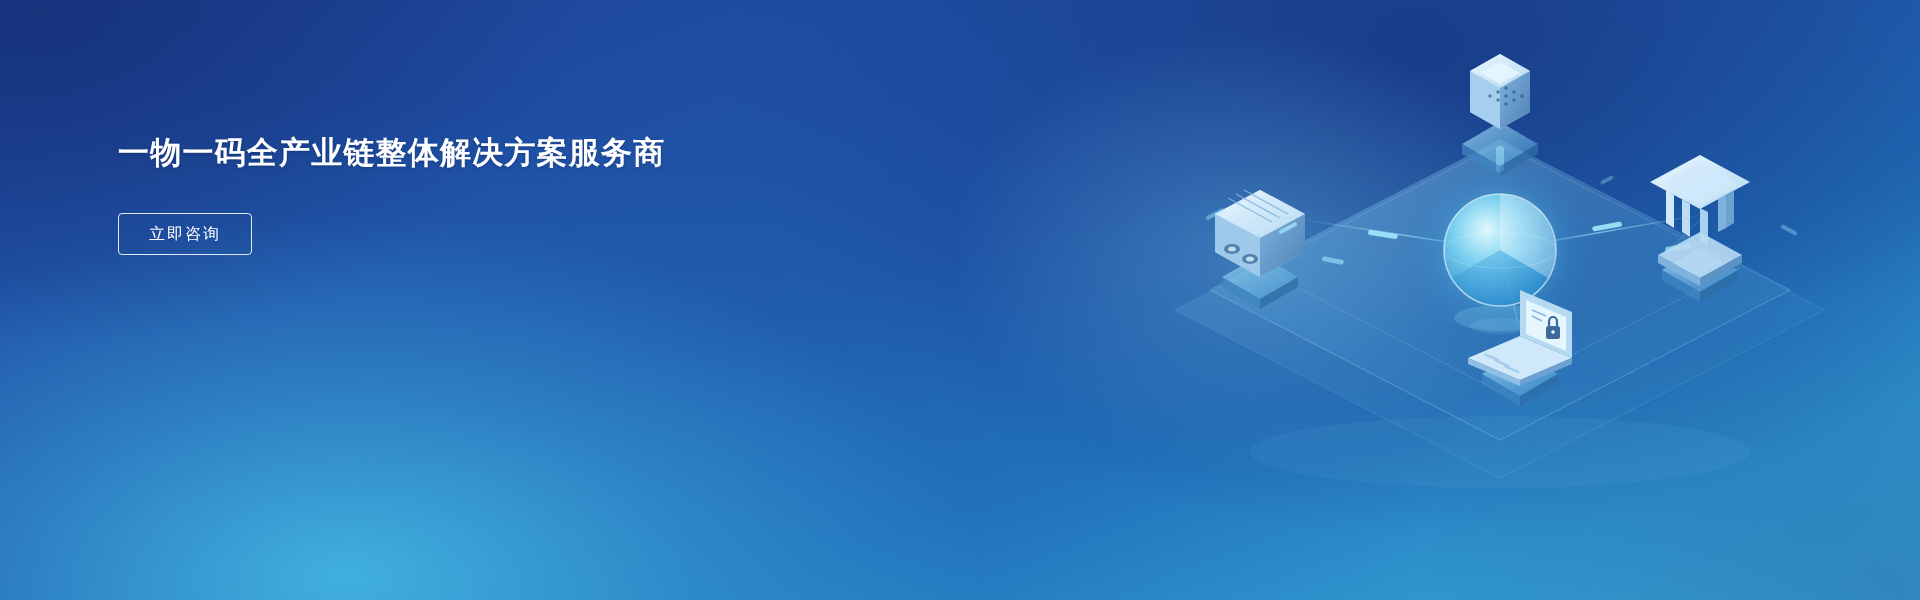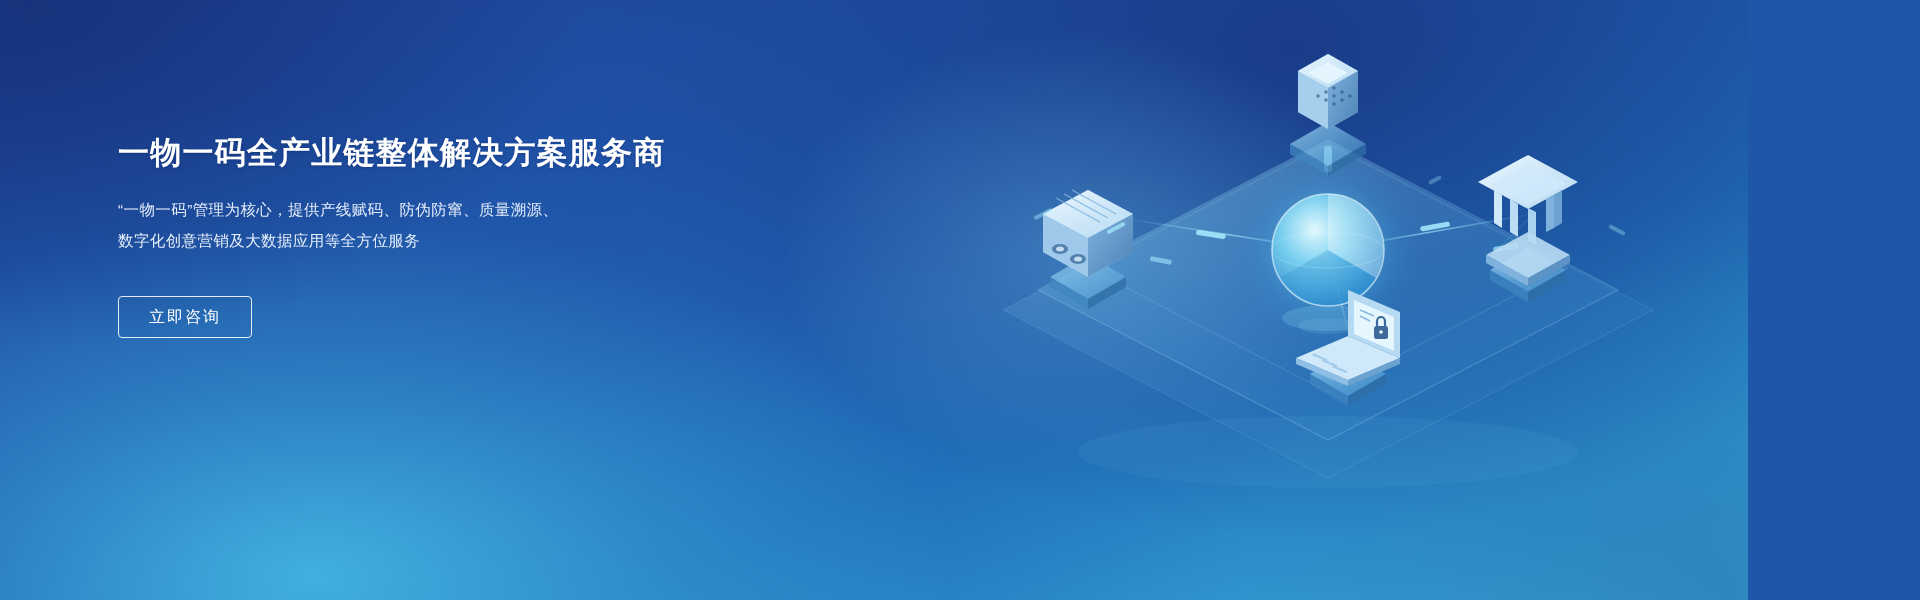--- a/index.html
+++ b/index.html
@@ -5,21 +5,21 @@
 <style>
   * { margin:0; padding:0; box-sizing:border-box; }
   html,body { width:1920px; height:600px; overflow:hidden; }
   body {
     font-family:"Liberation Sans","DejaVu Sans",sans-serif;
     background:#1f57a8;
   }
 
   #banner {
     position:relative;
-    width:1748px; height:600px;
+    width:1920px; height:600px;
     overflow:hidden;
     background:
       radial-gradient(ellipse 1100px 620px at 18% 96%, rgba(70,190,230,0.85) 0%, rgba(60,170,220,0.45) 32%, rgba(40,120,195,0.12) 58%, rgba(0,0,0,0) 76%),
       radial-gradient(ellipse 1000px 700px at 74% 8%, rgba(24,54,128,0.80) 0%, rgba(26,62,140,0.45) 38%, rgba(0,0,0,0) 70%),
       linear-gradient(160deg, #1e3f93 0%, #1f4ea3 24%, #1f58ab 46%, #2070b9 66%, #2e92cc 84%, #3fb0dd 100%);
   }
 
   
   .vignette {
     position:absolute; inset:0;
@@ -288,22 +288,18 @@
       </g>
 
       <ellipse cx="540" cy="452" rx="250" ry="36" fill="#7fd4f5" opacity="0.07"></ellipse>
     </svg>
   </div>
 
   <div class="copy">
 
     <h1 class="headline">一物一码全产业链整体解决方案服务商</h1>
 
-    <div class="subcopy">
-      <span class="line">“一物一码”管理为核心，提供产线赋码、防伪防窜、质量溯源、</span>
-      <span class="line">数字化创意营销及大数据应用等全方位服务</span>
-    </div>
 
     <button class="cta">立即咨询</button>
 
   </div>
 
 </div>
 
 </body></html>

